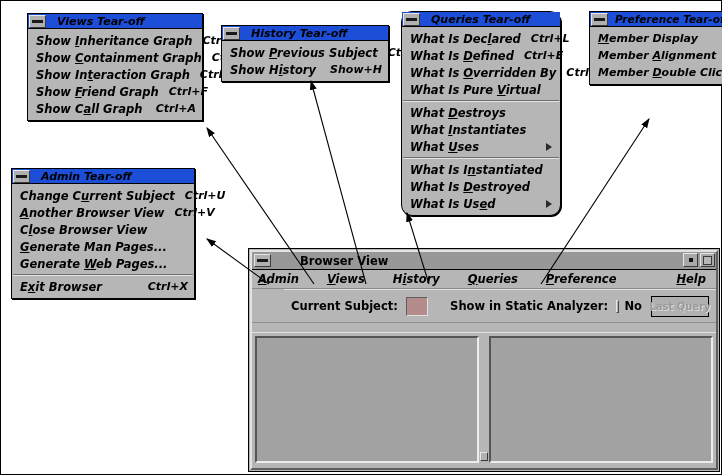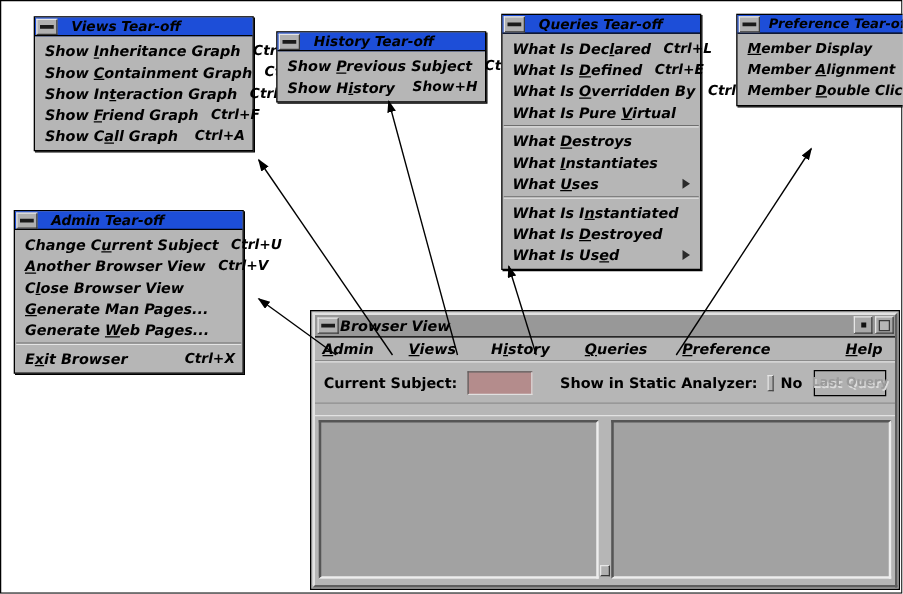--- a/index.html
+++ b/index.html
@@ -137,25 +137,24 @@
     height: 18px;
     background: #989898;
     display: flex;
     align-items: center;
     border-bottom: 1px solid #000;
     box-sizing: border-box;
     flex: 0 0 auto;
     position: relative;
   }
   .win-title {
-    font-style: italic;
     font-weight: bold;
     font-size: 11.5px;
     color: #000;
-    margin-left: 0;
+    margin-left: 28px;
   }
   .win-btns {
     position: absolute;
     right: 1px; top: 1px;
     display: flex;
     gap: 2px;
     align-items: center;
   }
   .win-btn {
     width: 15px; height: 14px;
@@ -198,20 +197,21 @@
   .menubar-item.help { margin-right: 4px; }
 
   .toolrow {
     height: 33px;
     display: flex;
     align-items: center;
     padding: 0 7px;
     flex: 0 0 auto;
     box-sizing: border-box;
     border-top: 1px solid #e2e2e2;
+    margin-left: 32px;
   }
   .field-label {
     font-weight: bold;
     font-size: 11.5px;
     color: #000;
     margin-right: 8px;
     white-space: nowrap;
   }
   .subject-input {
     width: 162px;
@@ -364,21 +364,21 @@
         <span class="mi-accel">Ctrl+P</span>
       </div>
       <div class="menu-item">
         <span class="mi-label">Show H<u>i</u>story</span>
         <span class="mi-spacer"></span>
         <span class="mi-accel">Show+H</span>
       </div>
     </div>
   </div>
 
-  <div class="menu-window" id="menu-queries" style="left:400px; top:10px; width:160px;">
+  <div class="menu-window" id="menu-queries" style="left:400px; top:10px; width:160px;border-radius:11px;">
     <div class="menu-titlebar">
       <div class="tearoff-btn">
           <i></i>
         </div>
       <div class="menu-title">Queries Tear-off</div>
     </div>
     <div class="menu-body">
       <div class="menu-item">
         <span class="mi-label">What Is Dec<u>l</u>ared</span>
         <span class="mi-spacer"></span>

